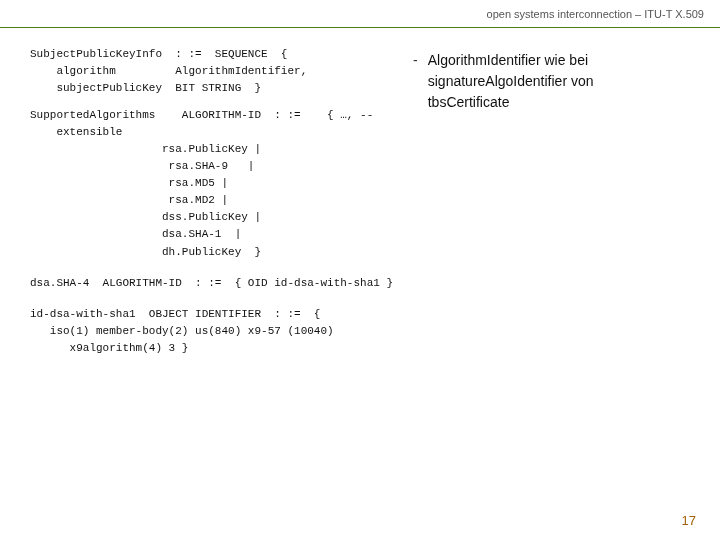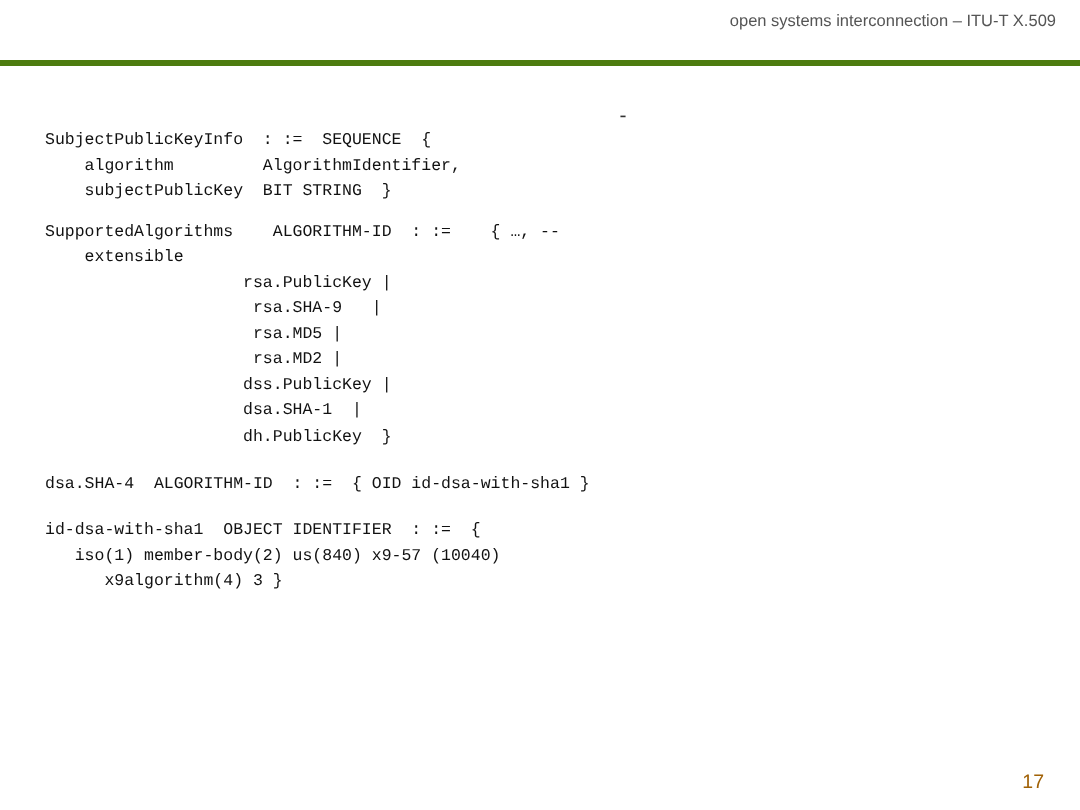--- a/index.html
+++ b/index.html
@@ -11,22 +11,22 @@
       font-size: 13px;
       color: #222;
       overflow: hidden;
       position: relative;
     }
 
     .header-bar {
       text-align: right;
       font-size: 11px;
       color: #555;
-      padding: 8px 16px 20px 0;
-      border-bottom: 4px solid #4d7c0f;
+      padding: 8px 16px 7px 0;
+      border-bottom: 1px solid #4d7c0f;
     }
 
     .slide-content {
       padding: 18px 30px 10px 30px;
     }
 
     .slide-title {
       font-size: 22px;
       font-weight: normal;
       color: #111;
@@ -35,21 +35,20 @@
     }
 
     .main-body {
       display: flex;
       flex-direction: row;
       gap: 20px;
     }
 
     .left-col {
       flex: 1.2;
-      margin-top: 24px;
     }
 
     .right-col {
       flex: 1;
       padding-top: 4px;
       display: flex;
       flex-direction: row;
       gap: 10px;
       align-items: flex-start;
     }
@@ -119,17 +118,22 @@
                     dsa.SHA-1  |
                     dh.PublicKey  }</div>
       <div class="bottom-code">dsa.SHA-4  ALGORITHM-ID  : :=  { OID id-dsa-with-sha1 }</div>
       <div class="bottom-code">id-dsa-with-sha1  OBJECT IDENTIFIER  : :=  {
    iso(1) member-body(2) us(840) x9-57 (10040)
       x9algorithm(4) 3 }</div>
     </div>
 
     <div class="right-col">
       <div class="right-dash">-</div>
+      <div class="right-text">
+        <span>AlgorithmIdentifier wie bei</span><br>
+        <span>signatureAlgoIdentifier von</span><br>
+        <span>tbsCertificate</span>
+      </div>
     </div>
   </div>
 </div>
 
 <div class="page-number">17</div>
 
 </body></html>

